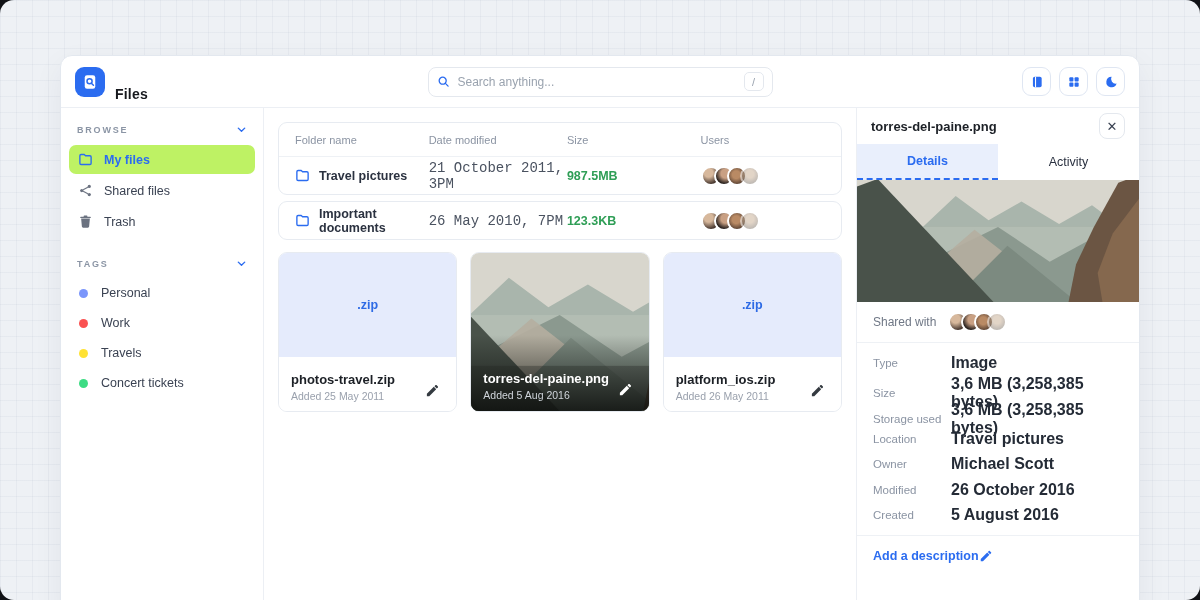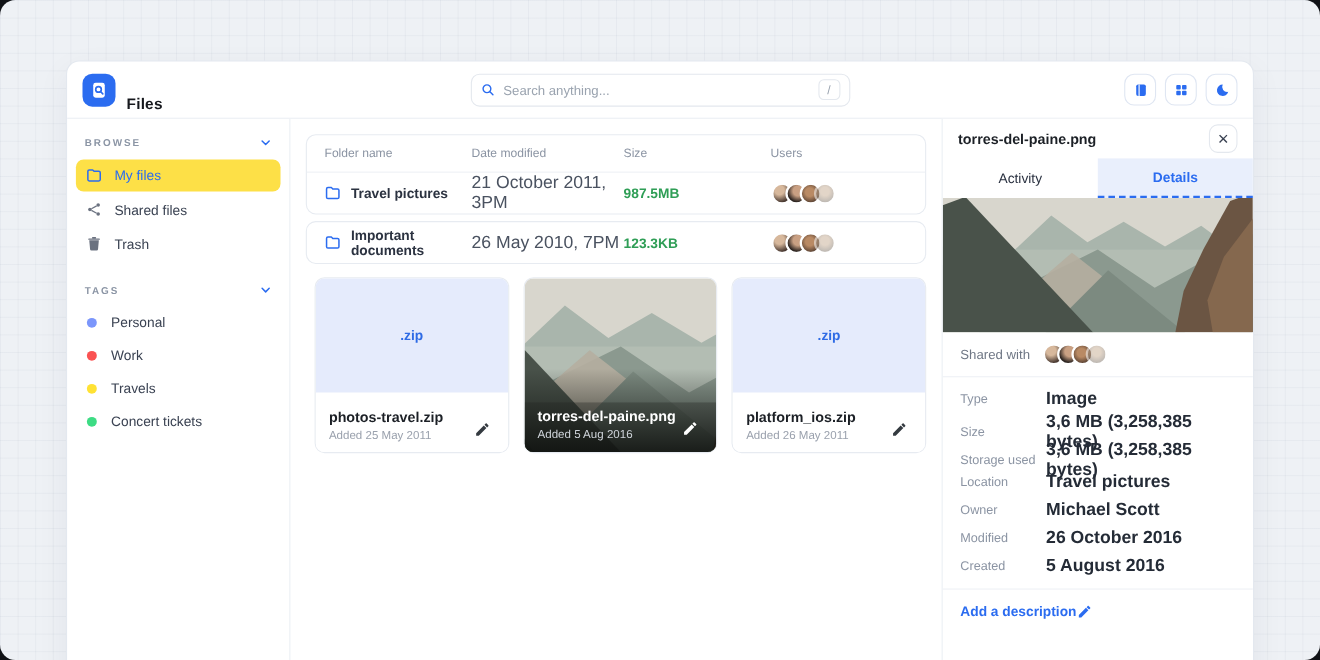--- a/index.html
+++ b/index.html
@@ -31,43 +31,43 @@
   .kbd { width:20px; height:19px; border:1px solid #e4e8ee; border-radius:5px; font-size:11px; color:#9aa3af; display:flex; align-items:center; justify-content:center; }
   .header-actions { width:200px; display:flex; justify-content:flex-end; gap:8px; }
   .icon-btn { width:29px; height:29px; border:1px solid #dfe6f2; border-radius:9px; background:#fff; display:flex; align-items:center; justify-content:center; cursor:pointer; }
   
   .app-body { flex:1; display:flex; min-height:0; }
   .sidebar { width:203px; flex:0 0 203px; border-right:1px solid #eceff4; padding:14px 8px; }
   .side-section-head { display:flex; align-items:center; justify-content:space-between; padding:2px 8px 10px 8px; }
   .side-section-head.tags { padding-top:20px; }
   .side-label { font-size:9px; font-weight:700; letter-spacing:1.8px; color:#8b95a5; }
   .side-item { display:flex; align-items:center; gap:11px; padding:7px 9px; border-radius:7px; font-size:12.5px; color:#3a4252; font-weight:500; cursor:pointer; margin-bottom:2px; }
-  .side-item.active { background:#fde047; color:#2b6cf0; font-weight:400; }
+  .side-item.active { background:#bef264; color:#2b6cf0; font-weight:700; }
   .tag-item { display:flex; align-items:center; gap:13px; padding:7px 10px; font-size:12.5px; color:#3a4252; font-weight:500; cursor:pointer; margin-bottom:2px; }
   .tag-dot { width:9px; height:9px; border-radius:50%; }
   
   .main { flex:1; padding:14px; min-width:0; }
   .tcard { border:1px solid #e7ebf1; border-radius:9px; background:#fff; overflow:hidden; }
   .trow, .thead { display:grid; grid-template-columns:1.45fr 1.5fr 1.45fr 1.35fr; align-items:center; padding:0 16px; }
   .thead { height:34px; border-bottom:1px solid #eef1f5; }
   .thead span { font-size:11px; color:#8b94a3; }
   .trow { height:37px; cursor:pointer; }
   .tcard.single { margin-top:6px; }
   .fname { display:flex; align-items:center; gap:9px; font-size:12.5px; color:#2b3240; font-weight:600; }
-  .fdate { font-size:16px; color:#4a5260; }
+  .fdate { font-size:14px; color:#4a5260;font-family:Liberation Mono, monospace; }
   .fsize { font-size:12.5px; font-weight:700; }
   .avatars { display:flex; }
   .avatar { width:20px; height:20px; border-radius:50%; border:2px solid #fff; margin-left:-7px; }
   .avatar:first-child { margin-left:0; }
   .av1 { background:radial-gradient(circle at 35% 30%, #d7b89c 28%, #4a3a32 72%); }
   .av2 { background:radial-gradient(circle at 60% 35%, #c9a083 32%, #2e2622 70%); }
   .av3 { background:radial-gradient(circle at 45% 42%, #b98a64 30%, #5b4334 74%); }
   .av4 { background:radial-gradient(circle at 50% 38%, #cbb39b 30%, #8c8277 74%); opacity:.55; }
   
-  .cards { display:grid; grid-template-columns:1fr 1fr 1fr; gap:13px; margin-top:12px;margin-left:8px; }
+  .cards { display:grid; grid-template-columns:1fr 1fr 1fr; gap:13px; margin-top:12px; }
   .fcard { height:160px; border:1px solid #e7ebf1; border-radius:9px; overflow:hidden; background:#fff; cursor:pointer; position:relative; display:flex; flex-direction:column; }
   .fcard .thumb-zip { flex:1; background:#e5ebfc; display:flex; align-items:center; justify-content:center; }
   .zip-badge { font-size:12.5px; font-weight:700; color:#2e6be5; }
   .fcard .meta { height:54px; padding:9px 12px; display:flex; align-items:flex-end; justify-content:space-between; background:#fff; }
   .meta-name { font-size:13px; font-weight:700; color:#1c2026; }
   .meta-added { font-size:10.5px; color:#9aa1ad; margin-top:3px; }
   .edit-btn { background:none; border:none; cursor:pointer; display:flex; padding:4px; }
   .fcard.image-card .photo { position:absolute; inset:0; }
   .fcard.image-card .photo svg { width:100%; height:100%; display:block; }
   .img-overlay { position:absolute; inset:0; background:linear-gradient(180deg, rgba(10,12,10,0) 52%, rgba(10,12,10,.82) 100%); }
@@ -323,22 +323,22 @@
 
       <div class="panel">
         <div class="panel-head">
           <span class="panel-title">torres-del-paine.png</span>
           <button class="close-btn">
             <span>✕</span>
           </button>
         </div>
 
         <div class="tabs">
+          <div class="tab active">Details</div>
           <div class="tab">Activity</div>
-          <div class="tab active">Details</div>
         </div>
 
         <div class="preview">
           <svg viewBox="0 0 300 140" preserveAspectRatio="xMidYMid slice">
             <rect width="300" height="140" fill="#d8d6cd"></rect>
             <polygon points="0,52 35,28 70,55 105,22 140,48 175,28 215,52 250,32 280,54 300,40 300,140 0,140" fill="#a9b5ac"></polygon>
             <rect y="55" width="300" height="85" fill="#bfc7bd" opacity="0.45"></rect>
             <polygon points="0,70 45,42 95,82 150,55 205,92 260,62 300,78 300,140 0,140" fill="#8b998f"></polygon>
             <polygon points="30,140 125,58 230,140" fill="#b5aea0" opacity="0.9"></polygon>
             <polygon points="95,140 160,75 240,140" fill="#7c8a80"></polygon>

